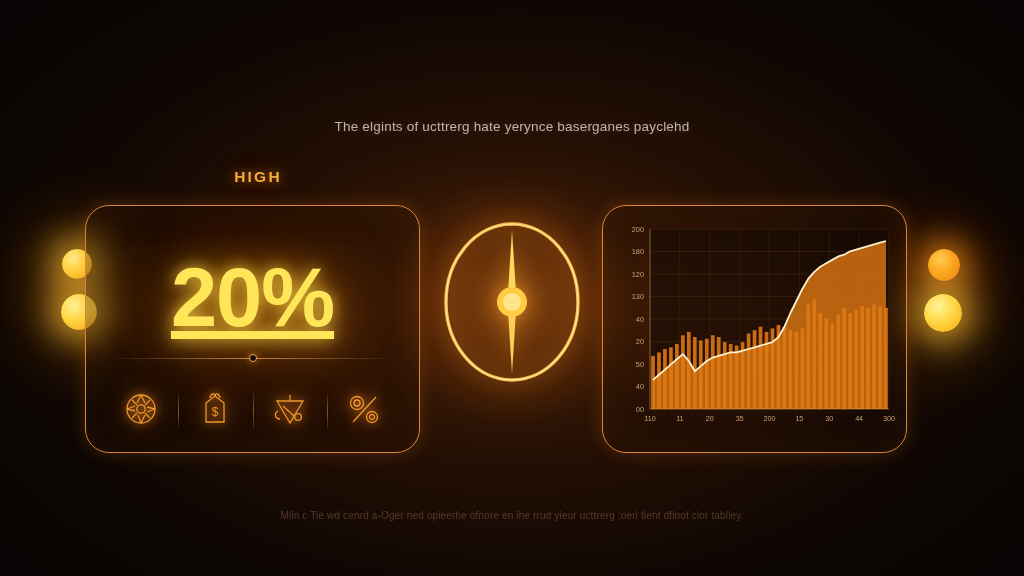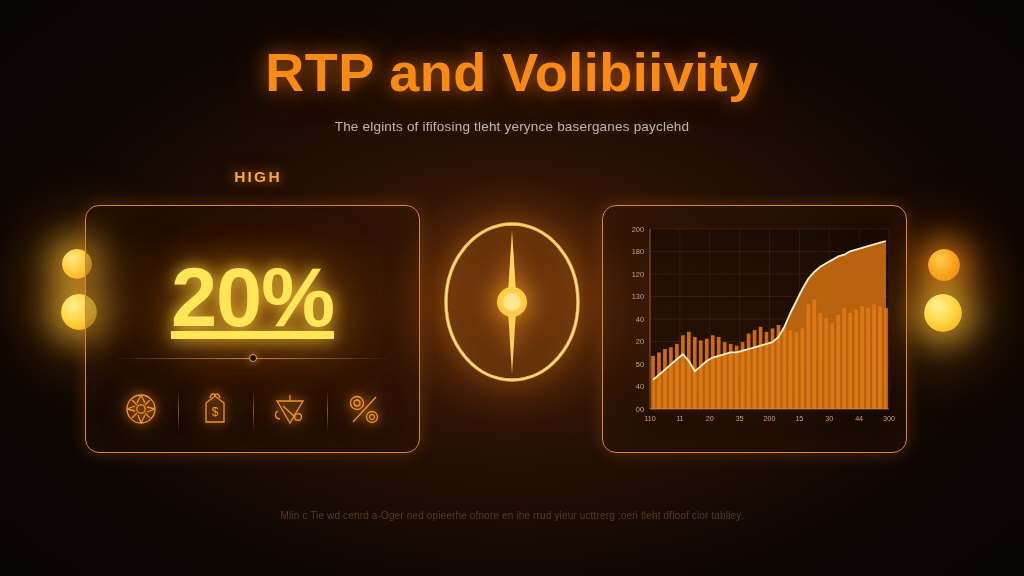--- a/index.html
+++ b/index.html
@@ -45,21 +45,21 @@
     color:#F6A93B;
     text-shadow:0 0 12px rgba(255,150,40,0.65), 0 0 26px rgba(255,120,20,0.4);
   }
   #head-left  { left:148px; width:220px; text-align:center; }
   #head-right { left:640px; width:260px; text-align:center; }
 
   
   .panel {
     position:absolute;
     border:1.3px solid #D8853A;
-    border-radius:14px;
+    border-radius:24px;
     background:
       radial-gradient(ellipse 300px 200px at 50% 45%, rgba(90,40,8,0.35) 0%, rgba(25,12,4,0.25) 60%, rgba(10,5,2,0.15) 100%);
     box-shadow:
       0 0 18px rgba(255,140,30,0.22),
       inset 0 0 40px rgba(120,55,10,0.16);
   }
   #panel-left  { left:85px;  top:205px; width:335px; height:248px; }
   #panel-right { left:602px; top:205px; width:305px; height:248px; }
 
   
@@ -152,22 +152,21 @@
     color:#6b4a3a;
     opacity:0.72;
     letter-spacing:0.15px;
   }
 </style>
 </head>
 <body>
 
 <div id="stage">
 
-  <div class="title">RTP and Volibiivity</div>
-  <div class="subtitle">The elgints of ififosing tleht yerynce baserganes payclehd</div>
+  <div class="subtitle">The elgints of ucttrerg hate yerynce baserganes payclehd</div>
 
   <div class="sec-head" id="head-left">HIGH</div>
 
   <div class="orb gold" id="orb-l1"></div>
   <div class="orb gold" id="orb-l2"></div>
   <div class="orb amber" id="orb-r1"></div>
   <div class="orb gold" id="orb-r2"></div>
 
   <div class="panel" id="panel-left">
     <div class="metric">20%</div>

